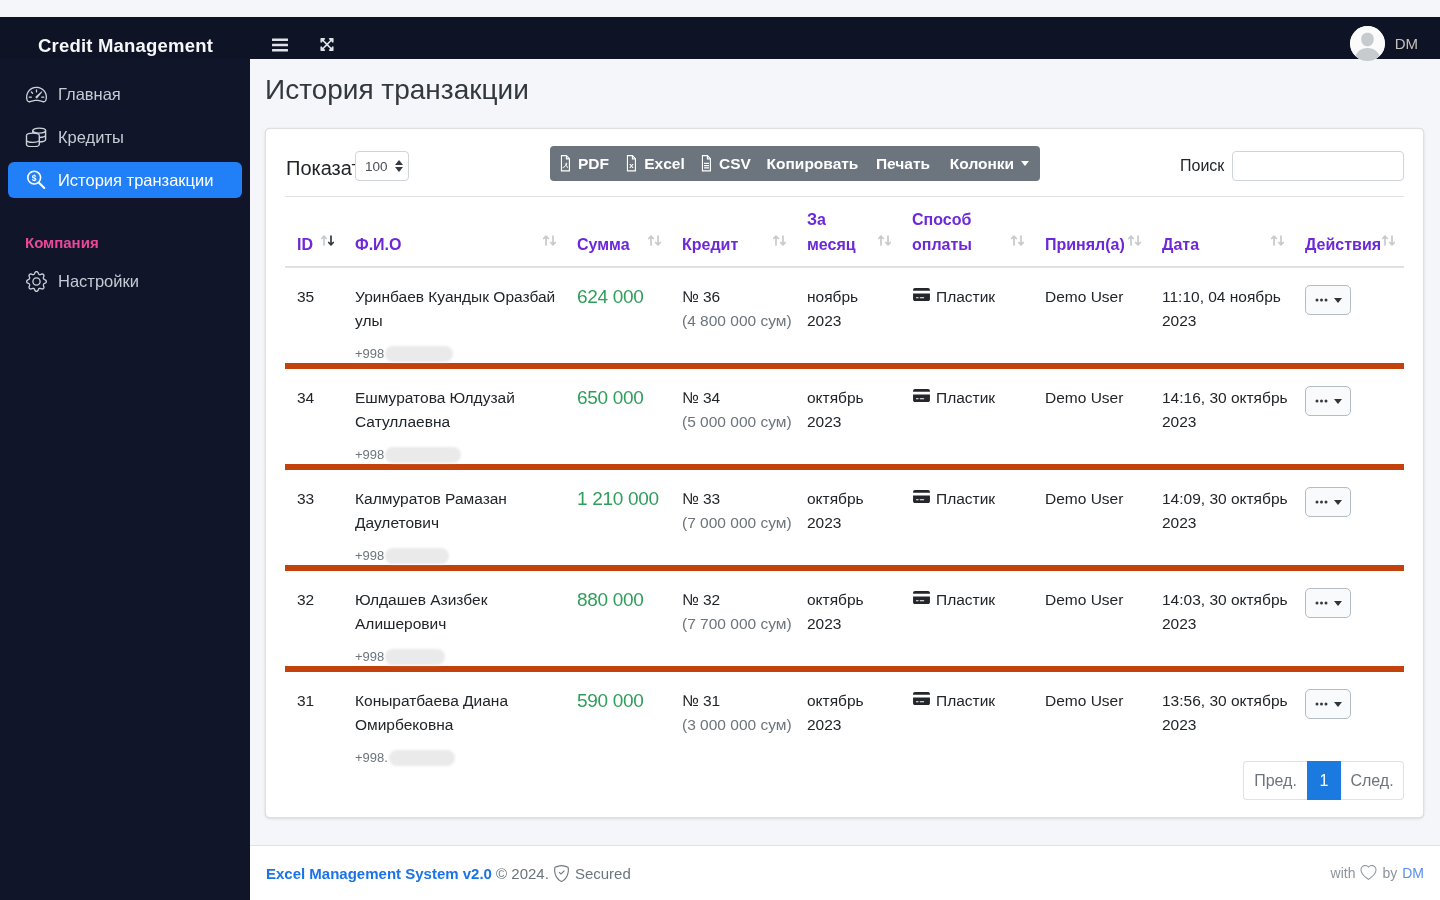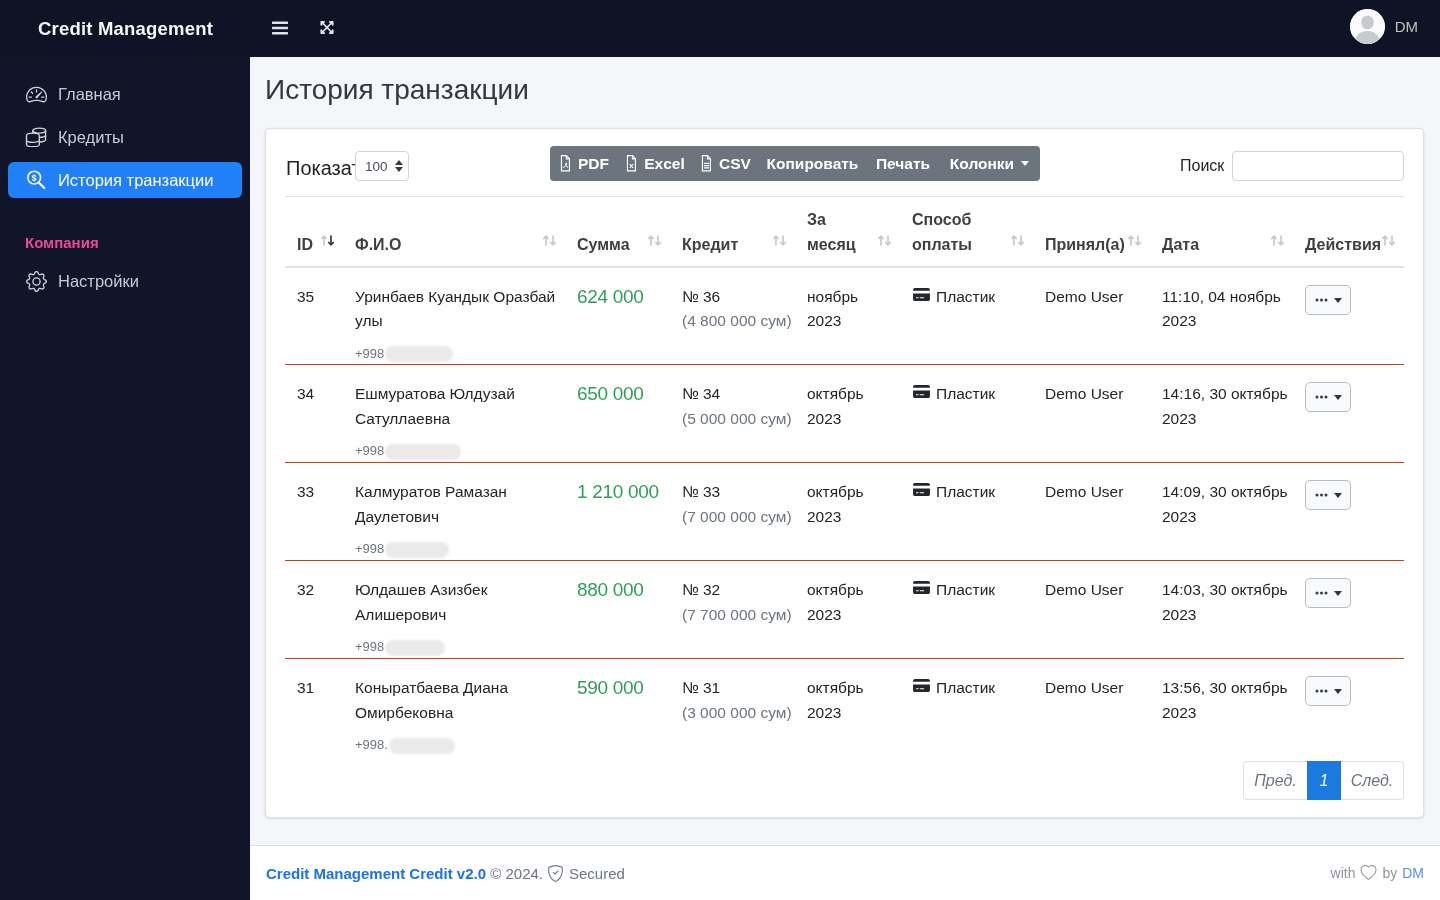--- a/index.html
+++ b/index.html
@@ -1,20 +1,20 @@
 <!DOCTYPE html>
 <html lang="ru"><head>
 <meta charset="utf-8">
 <title>История транзакции</title>
 <style>
 *{margin:0;padding:0;box-sizing:border-box;}
 html,body{width:1440px;height:900px;overflow:hidden;}
 body{font-family:"Liberation Sans",sans-serif;background:#f4f6f9;position:relative;}
 
-.topbar{position:absolute;left:0;top:0;width:1440px;height:57px;background:#0e1326;z-index:5;}
+.topbar{position:absolute;left:0;top:17px;width:1440px;height:42px;background:#0e1326;z-index:5;}
 .brand{position:absolute;left:38px;top:18px;color:#f6f7f9;font-size:18.5px;font-weight:bold;letter-spacing:.2px;}
 .tb-ic{position:absolute;top:0;color:#dfe3e8;}
 .ic-burger{left:272px;top:21px;}
 .ic-expand{left:319px;top:20px;}
 .user{position:absolute;right:22px;top:9px;display:flex;align-items:center;}
 .avatar{width:35px;height:35px;border-radius:50%;background:#f0f1f2;overflow:hidden;position:relative;}
 .user .uname{color:#c5c2b8;font-size:15px;margin-left:10px;}
 
 .sidebar{position:absolute;left:0;top:57px;width:250px;height:843px;background:#10152a;z-index:4;}
 .nav{padding:19px 8px 0 8px;}
@@ -35,35 +35,35 @@
 .udar i.u{border-bottom:5px solid #343a40;}
 .udar i.d{border-top:5px solid #343a40;}
 .btngroup{position:absolute;left:285px;top:18px;width:490px;height:35px;background:#6c757d;border-radius:4px;display:flex;align-items:center;color:#fff;font-size:15.5px;font-weight:bold;}
 .bg-btn{display:flex;align-items:center;justify-content:center;height:100%;}
 .bg-btn svg{margin-right:5px;}
 .caret-dn{display:inline-block;width:0;height:0;border-left:4.5px solid transparent;border-right:4.5px solid transparent;border-top:5px solid #fff;margin-left:7px;}
 .lbl-search{position:absolute;left:915px;top:29px;font-size:16px;color:#212529;}
 .inp-search{position:absolute;left:967px;top:23px;width:172px;height:30px;border:1px solid #ced4da;border-radius:4px;background:#fff;}
 
 table.dt{position:absolute;left:20px;top:68px;width:1119px;border-collapse:collapse;table-layout:fixed;}
-table.dt th{border-top:1px solid #dee2e6;border-bottom:2px solid #dee2e6;vertical-align:bottom;text-align:left;font-size:16px;color:#404040;padding:5px 10px 9px 12px;position:relative;line-height:25px;height:70px;}
-table.dt td{vertical-align:top;text-align:left;font-size:15.5px;color:#212529;padding:17px 10px 0 12px;border-top:1px solid #c2410c;line-height:24.5px;height:98px;white-space:nowrap;overflow:visible;}
+table.dt th{border-top:1px solid #dee2e6;border-bottom:2px solid #dee2e6;vertical-align:bottom;text-align:left;font-size:16px;color:#6d28d9;padding:5px 10px 9px 12px;position:relative;line-height:25px;height:70px;}
+table.dt td{vertical-align:top;text-align:left;font-size:15.5px;color:#212529;padding:17px 10px 0 12px;border-top:6px solid #c2410c;line-height:24.5px;height:98px;white-space:nowrap;overflow:visible;}
 table.dt tr.r1 td{border-top:none;}
 .sorticon{position:absolute;right:8px;bottom:11px;}
 .sub{color:#6c757d;}
 .money{color:#2f9e5a;font-size:19px;font-weight:normal;letter-spacing:-.3px;white-space:nowrap;}
 .phone{margin-top:12px;font-size:13px;color:#6c757d;display:flex;align-items:center;height:17px;}
 .blur{display:inline-block;height:16px;background:#eaeaea;border-radius:8px;margin-left:1px;filter:blur(1.2px);}
 .pay{display:flex;align-items:flex-start;}
 .pay svg{margin-right:5px;margin-top:2px;}
 .actbtn{display:inline-flex;align-items:center;justify-content:center;width:46px;height:30px;border:1px solid #b4bcc4;border-radius:5px;background:#f9fafb;color:#212529;margin-top:-2px;}
 .actbtn svg{display:block;}
 .actbtn .caret{display:inline-block;width:0;height:0;border-left:4.5px solid transparent;border-right:4.5px solid transparent;border-top:5.5px solid #2f353a;margin-left:6px;margin-top:1px;}
 
-.pager{position:absolute;right:20px;top:633px;height:53px;display:flex;font-size:16px;font-style:italic;}
+.pager{position:absolute;right:20px;top:633px;height:53px;display:flex;font-size:16px;}
 .pager .pg{height:39px;display:flex;align-items:center;justify-content:center;border:1px solid #dee2e6;background:#fff;color:#6c757d;}
 .pager .pg.prev{width:64px;border-radius:4px 0 0 4px;border-right:none;}
 .pager .pg.num{width:34px;background:#1a7ae0;border-color:#1a7ae0;color:#fff;}
 .pager .pg.next{width:63px;border-radius:0 4px 4px 0;border-left:none;}
 
 .footer{position:absolute;left:250px;top:845px;width:1190px;height:55px;background:#fff;border-top:1px solid #dee2e6;font-size:15px;color:#6c757d;}
 .f-left{position:absolute;left:16px;top:19px;display:flex;align-items:center;}
 .f-left b{color:#1a73e8;font-weight:bold;}
 .f-left svg{margin:0 5px 0 4px;}
 .f-right{position:absolute;right:16px;top:19px;display:flex;align-items:center;color:#8d949b;font-size:14px;}
@@ -342,21 +342,21 @@
 
   <div class="pager">
     <div class="pg prev">Пред.</div>
     <div class="pg num">1</div>
     <div class="pg next">След.</div>
   </div>
 </div>
 
 <div class="footer">
   <div class="f-left">
-    <b>Credit Management Credit v2.0</b>&nbsp;© 2024.
+    <b>Excel Management System v2.0</b>&nbsp;© 2024.
     <svg width="17" height="17" viewBox="0 0 16 16" fill="#6c757d">
         <path d="M5.338 1.59a61 61 0 0 0-2.837.856.48.48 0 0 0-.328.39c-.554 4.157.726 7.19 2.253 9.188a10.7 10.7 0 0 0 2.287 2.233c.346.244.652.42.893.533q.18.085.293.118a1 1 0 0 0 .101.025 1 1 0 0 0 .1-.025q.114-.034.294-.118c.24-.113.547-.29.893-.533a10.7 10.7 0 0 0 2.287-2.233c1.527-1.997 2.807-5.031 2.253-9.188a.48.48 0 0 0-.328-.39c-.651-.213-1.75-.56-2.837-.855C9.552 1.29 8.531 1.067 8 1.067c-.53 0-1.552.223-2.662.524zM5.072.56C6.157.265 7.31 0 8 0s1.843.265 2.928.56c1.11.3 2.229.655 2.887.87a1.54 1.54 0 0 1 1.044 1.262c.596 4.477-.787 7.795-2.465 9.99a11.8 11.8 0 0 1-2.517 2.453 7 7 0 0 1-1.048.625c-.28.132-.581.24-.829.24s-.548-.108-.829-.24a7 7 0 0 1-1.048-.625 11.8 11.8 0 0 1-2.517-2.453C1.928 10.487.545 7.169 1.141 2.692A1.54 1.54 0 0 1 2.185 1.43 63 63 0 0 1 5.072.56"></path>
         <path d="M10.854 5.146a.5.5 0 0 1 0 .708l-3 3a.5.5 0 0 1-.708 0l-1.5-1.5a.5.5 0 1 1 .708-.708L7.5 7.793l2.646-2.647a.5.5 0 0 1 .708 0"></path>
       </svg>
     Secured
   </div>
   <div class="f-right">
     with
     <svg width="17" height="16" viewBox="0 0 16 16" fill="#8d949b">
         <path d="m8 2.748-.717-.737C5.6.281 2.514.878 1.4 3.053c-.523 1.023-.641 2.5.314 4.385.92 1.815 2.834 3.989 6.286 6.357 3.452-2.368 5.365-4.542 6.286-6.357.955-1.886.838-3.362.314-4.385C13.486.878 10.4.28 8.717 2.01zM8 15C-7.333 4.868 3.279-3.04 7.824 1.143q.09.083.176.171a3 3 0 0 1 .176-.17C12.72-3.042 23.333 4.867 8 15"></path>

